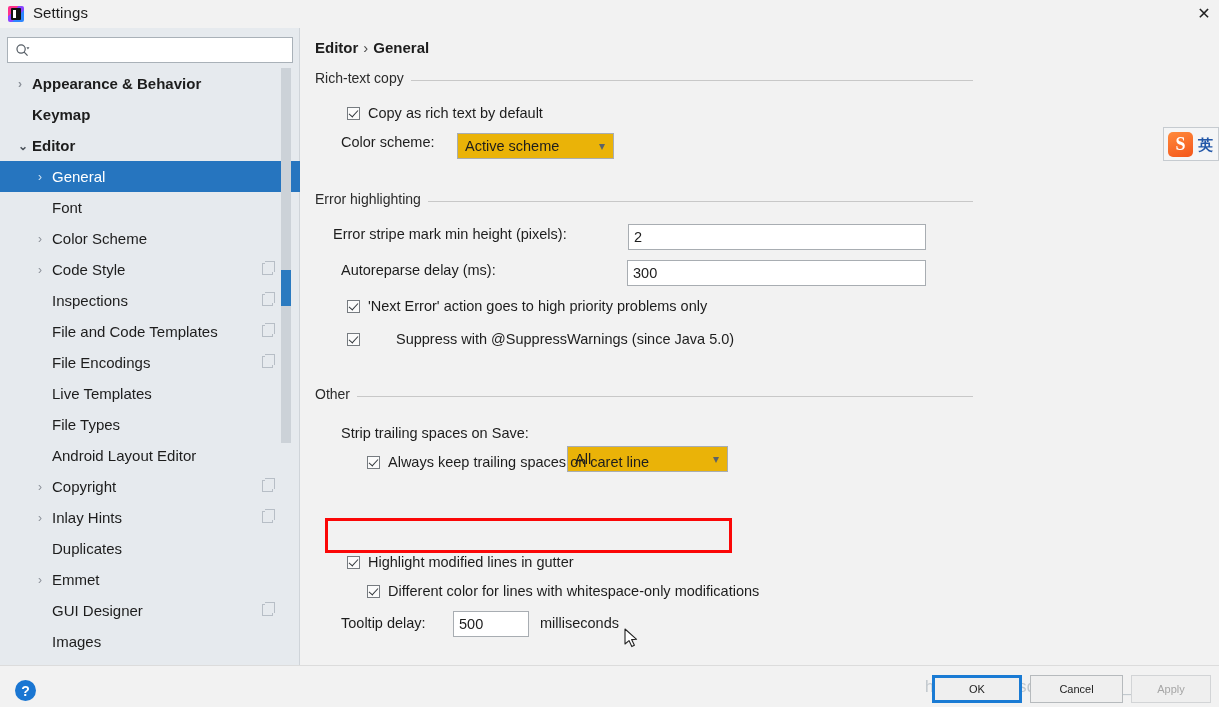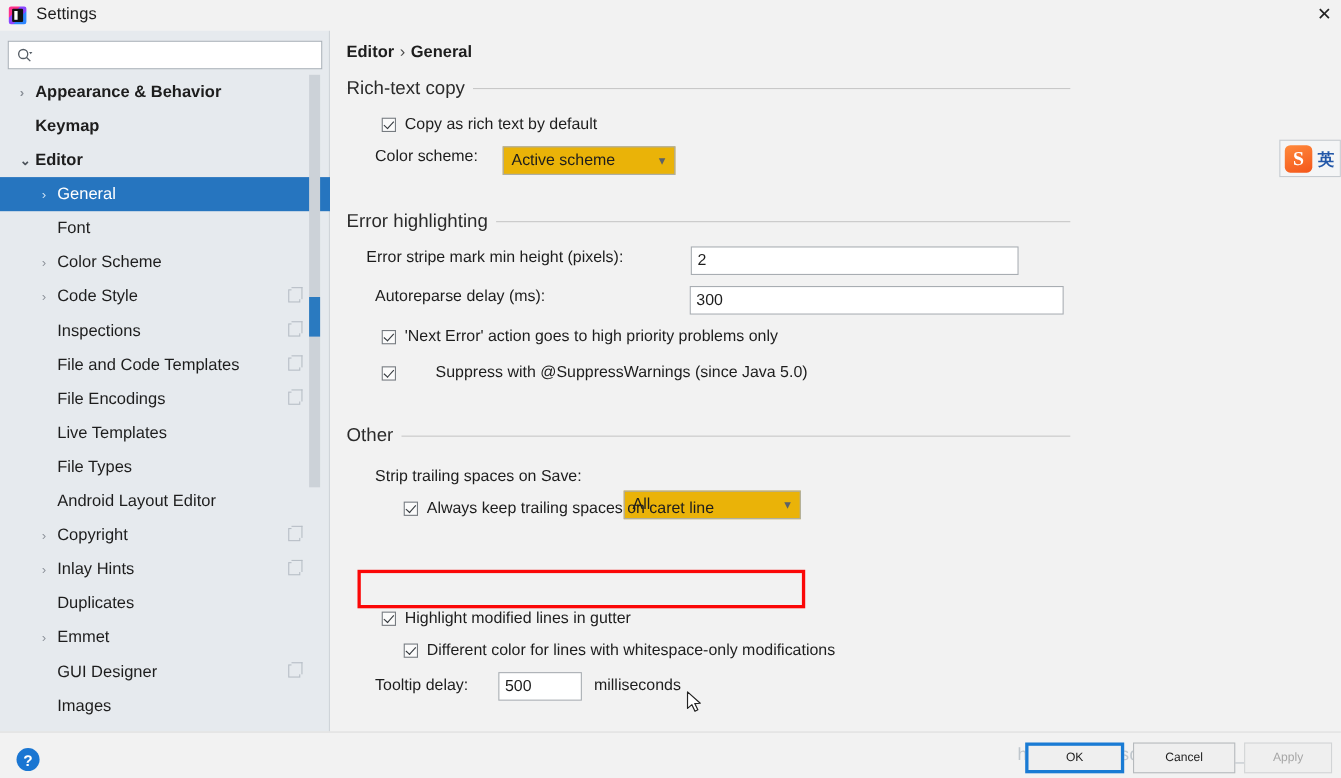--- a/index.html
+++ b/index.html
@@ -109,21 +109,21 @@
   }
   .breadcrumb {
     position: absolute; left: 14px; top: 11px;
     font-size: 15px; font-weight: bold; color: #1d1d1d;
   }
   .breadcrumb .sep { font-weight: normal; color: #4a4a4a; margin: 0 5px; }
 
   .section { position: absolute; left: 0; width: 918px; }
   .section-title {
     position: absolute; left: 14px; top: 0px;
-    font-size: 17px; color: #2b2b2b; background: #f2f2f2;
+    font-size: 14px; color: #2b2b2b; background: #f2f2f2;
     padding-right: 7px; z-index: 2;
   }
   .section-rule {
     position: absolute; left: 14px; top: 10px; width: 658px; height: 1px;
     background: #c8c8c8;
   }
 
   .row { position: absolute; display: flex; align-items: center; }
   .lbl { font-size: 14.5px; color: #1d1d1d; white-space: nowrap; }
 
@@ -351,21 +351,21 @@
     </div>
 
     <div class="row" style="left:32px; top:198px;text-align:center;">
       <span class="lbl">Error stripe mark min height (pixels):</span>
     </div>
     <input class="txt" style="position: absolute; left: 327px; top: 196px; width: 298px;" value="2">
 
     <div class="row" style="left:40px; top:234px;">
       <span class="lbl">Autoreparse delay (ms):</span>
     </div>
-    <input class="txt" style="position: absolute; left: 326px; top: 232px; width: 340px;" value="300">
+    <input class="txt" style="position: absolute; left: 326px; top: 232px; width: 299px;" value="300">
 
     <div class="row" style="left:46px; top:270px;">
       <div class="cb checked"></div>
       <span class="lbl">'Next Error' action goes to high priority problems only</span>
     </div>
 
     <div class="row" style="left:46px; top:303px;gap:28px;">
       <div class="cb checked"></div>
       <span class="lbl">Suppress with @SuppressWarnings (since Java 5.0)</span>
     </div>

